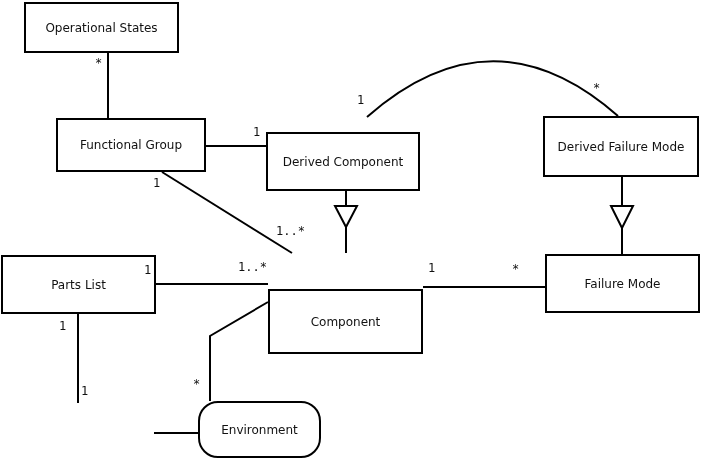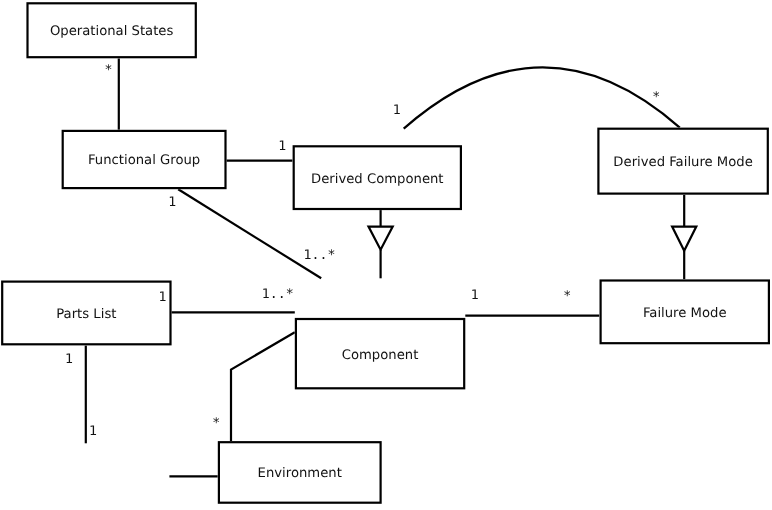--- a/index.html
+++ b/index.html
@@ -63,21 +63,21 @@
 
   <div class="uml-box" style="left:1px;top:255px;width:155px;height:59px;">Parts List</div>
 
   <div class="uml-box" style="left:543px;top:116px;width:156px;height:61px;">Derived Failure Mode</div>
 
   <div class="uml-box" style="left:268px;top:253px;width:155px;height:65px;margin-top:36px;">Component</div>
 
   <div class="uml-box" style="left:545px;top:254px;width:155px;height:59px;">Failure Mode</div>
 
 
-  <div class="uml-box" style="left:198px;top:401px;width:149px;height:57px;">Environment</div>
+  <div class="uml-box" style="left:198px;top:401px;width:123px;height:57px;border-radius:20px;">Environment</div>
 
   <div class="mult" style="left:95px;top:57px;">*</div>
   <div class="mult" style="left:253px;top:126px;">1</div>
   <div class="mult" style="left:357px;top:94px;">1</div>
   <div class="mult" style="left:593px;top:82px;">*</div>
   <div class="mult" style="left:153px;top:177px;">1</div>
   <div class="mult" style="left:276px;top:225px;">1..*</div>
   <div class="mult" style="left:144px;top:264px;">1</div>
   <div class="mult" style="left:238px;top:261px;">1..*</div>
   <div class="mult" style="left:428px;top:262px;">1</div>

